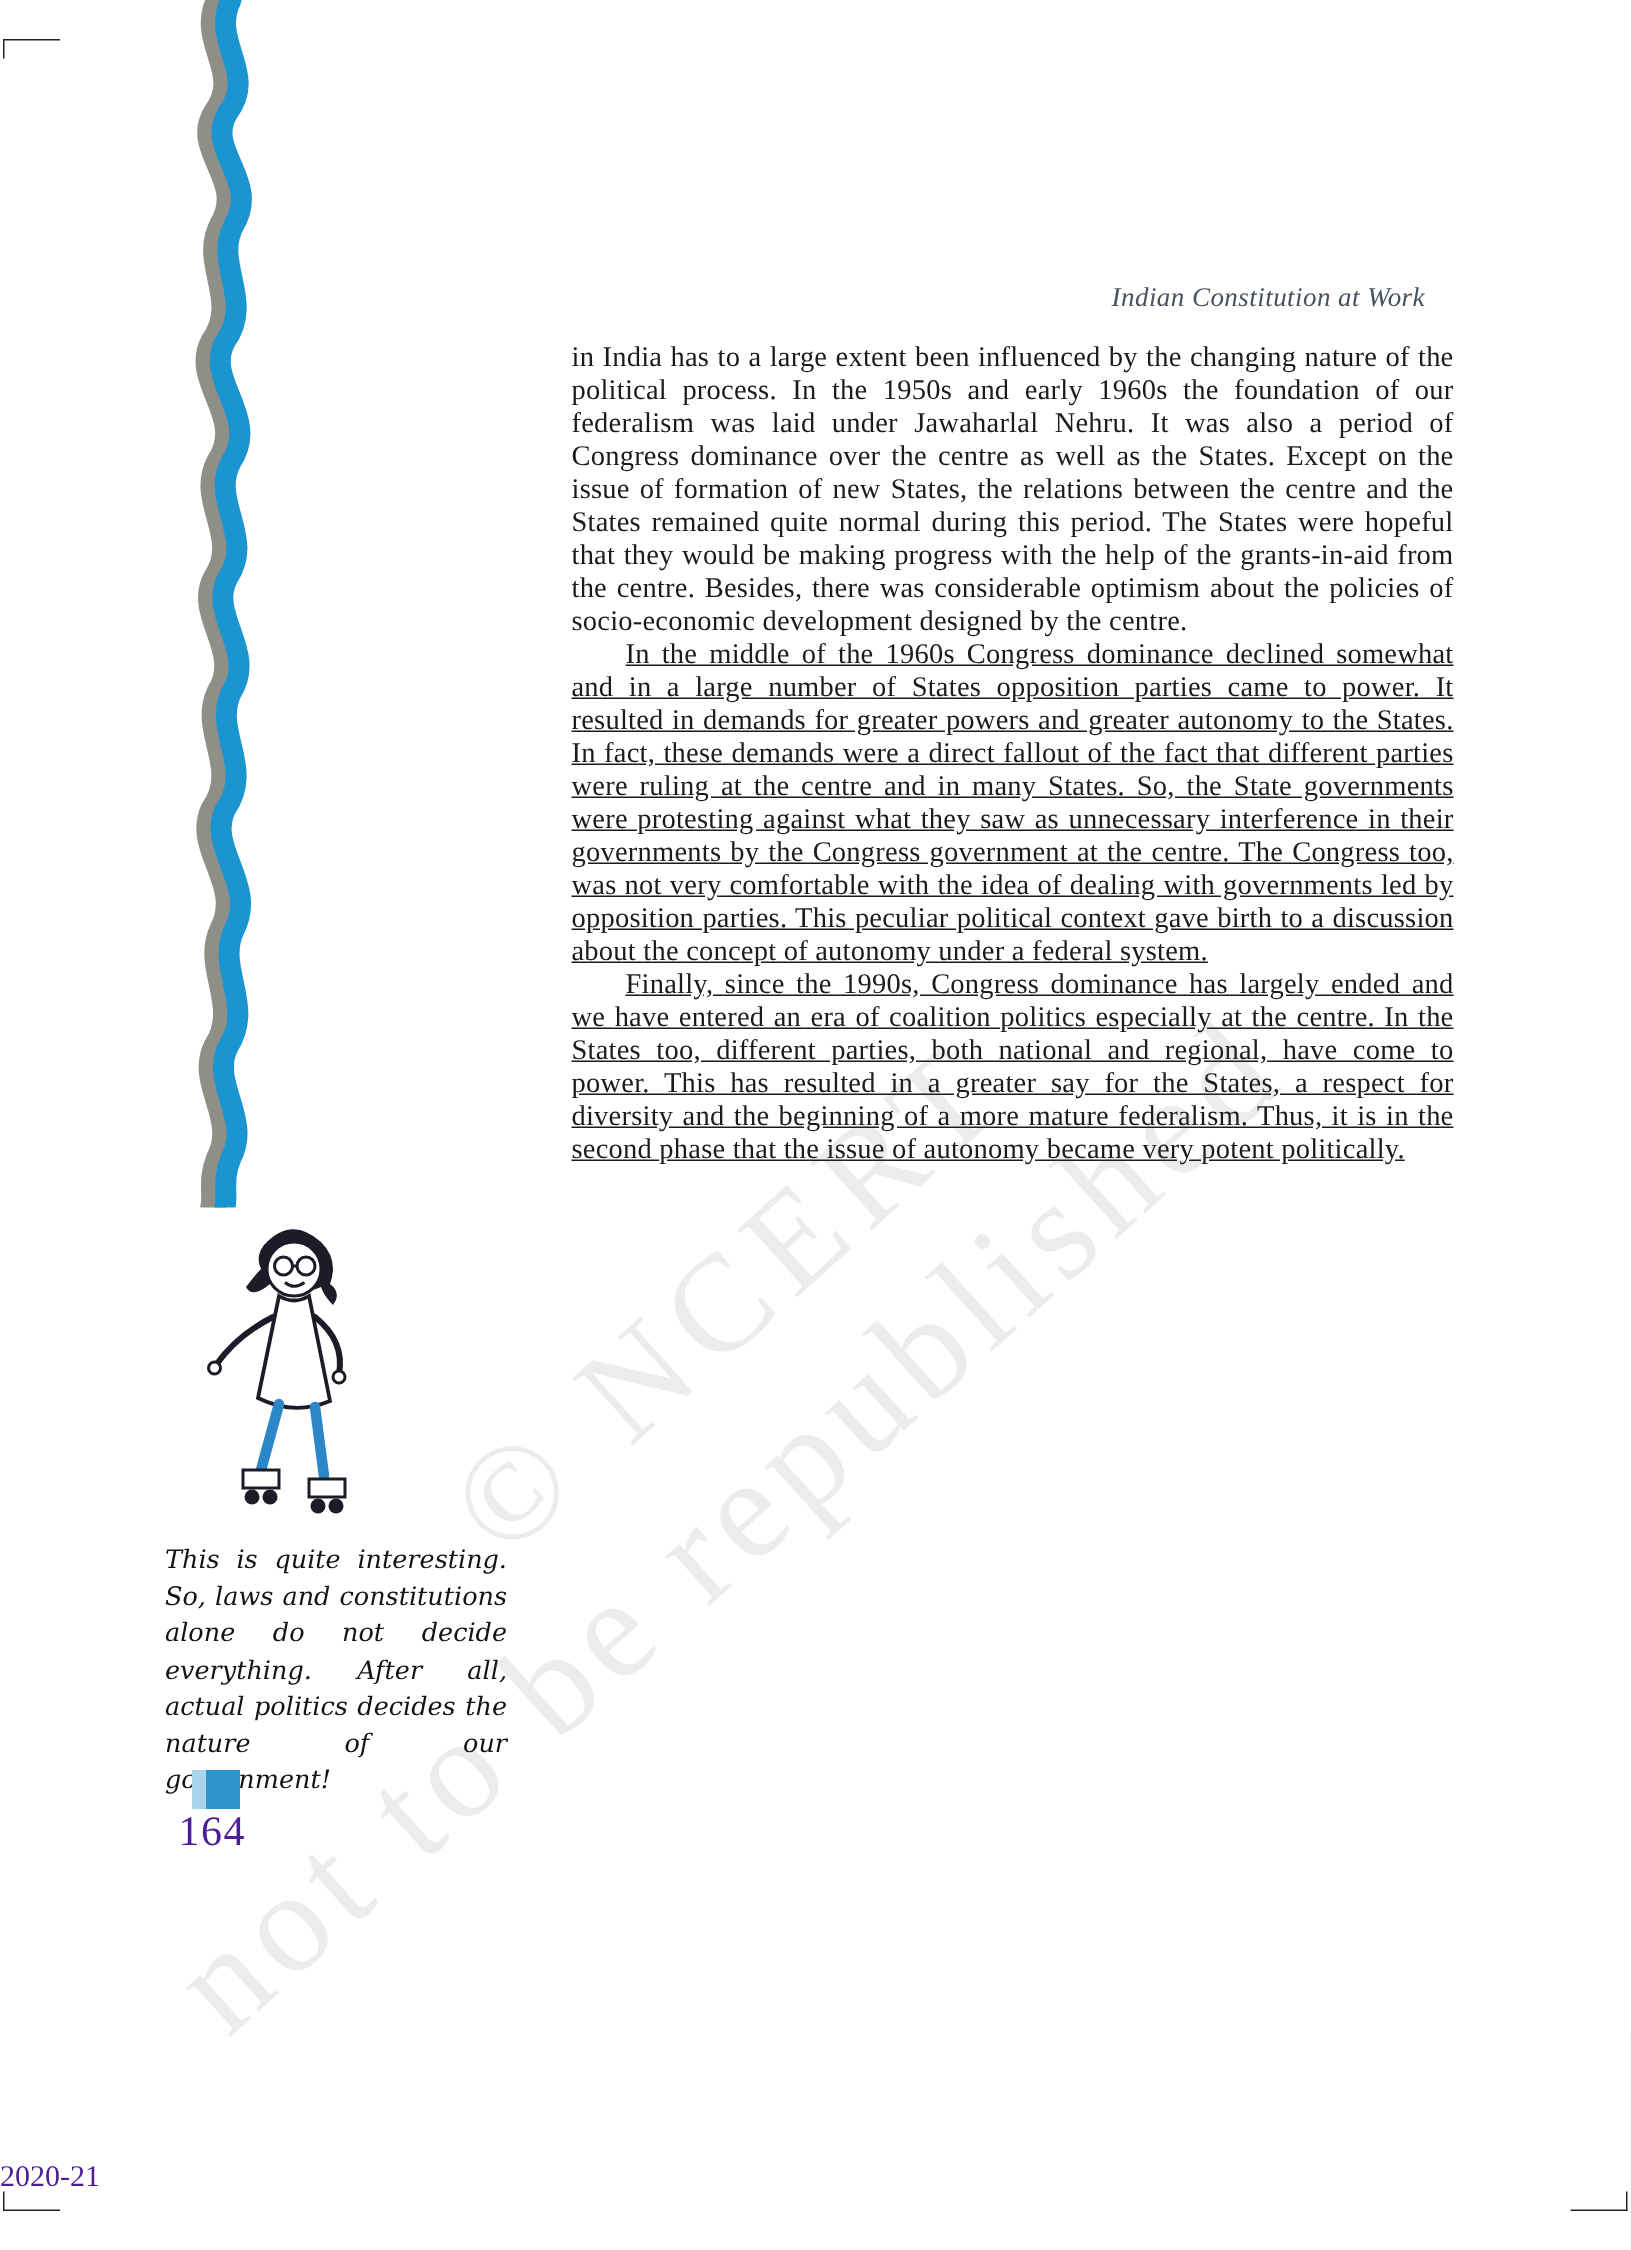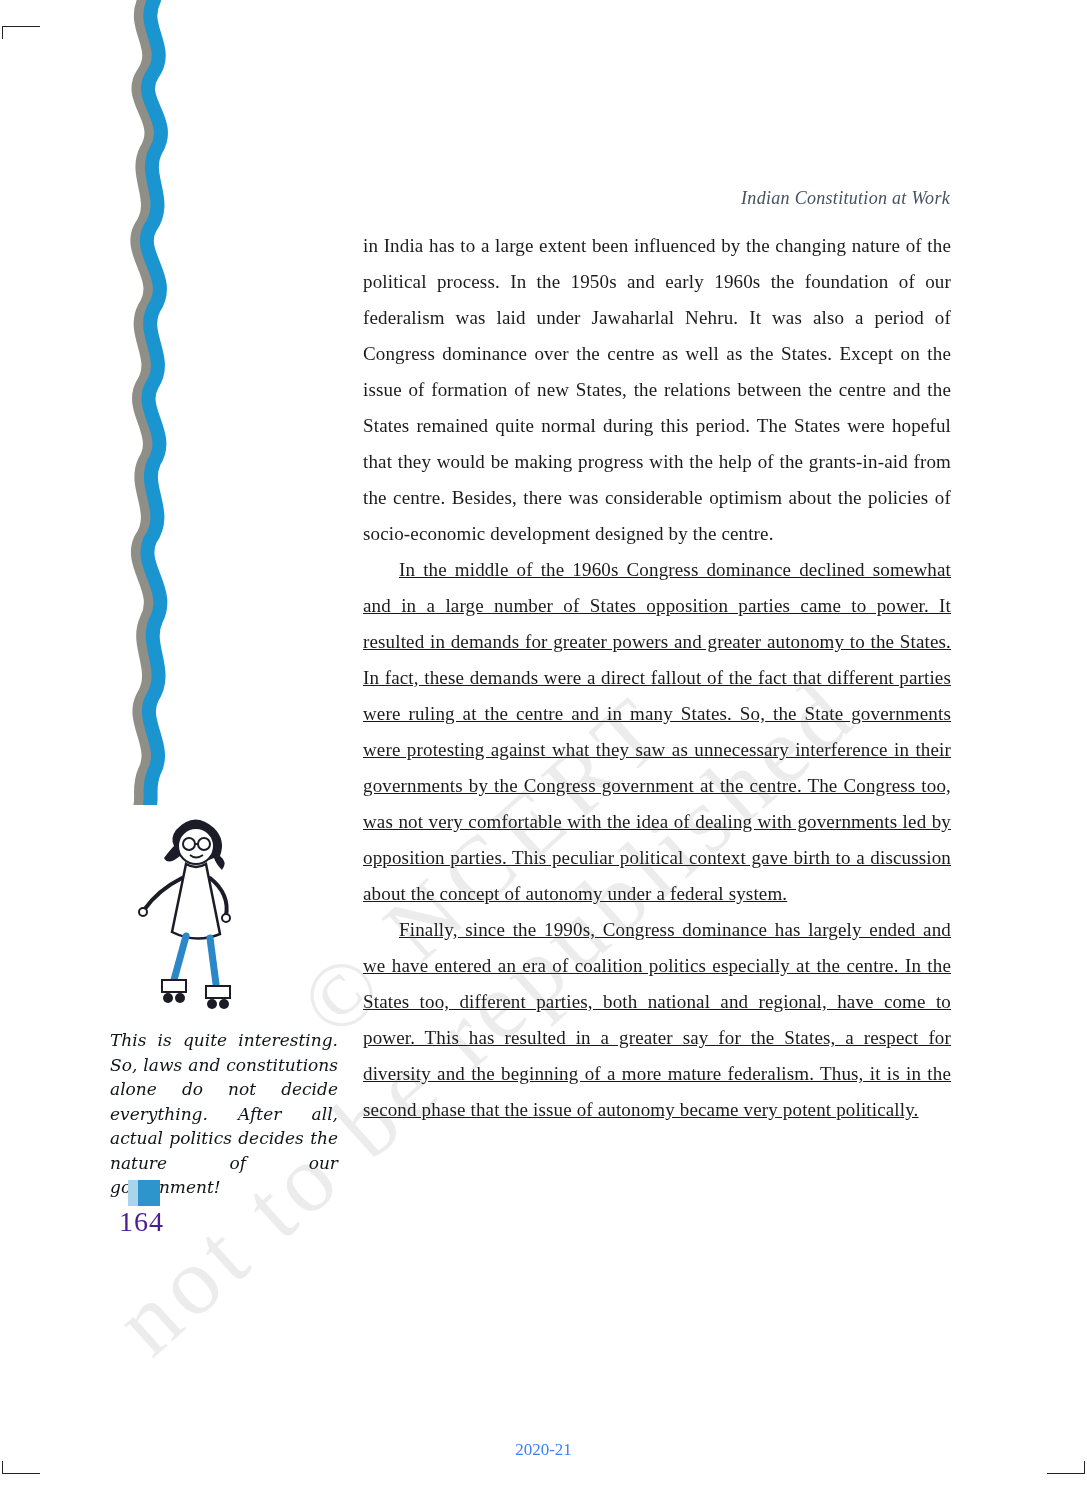--- a/index.html
+++ b/index.html
@@ -24,22 +24,22 @@
   
   .running-header {
     position:absolute; top:188px; right:137px;
     font-style:italic; font-size:18px; color:#46525e;
     letter-spacing:0.3px;
     text-align:right;
   }
 
   
   .content {
-    position:absolute; left:363px; top:228px; width:588px;
-    font-size:19px; line-height:36px; color:#1b1b1b;
+    position:absolute; left:381px; top:228px; width:588px;
+    font-size:19px; line-height:22px; color:#1b1b1b;
     text-align:justify; letter-spacing:0.15px;
   }
   .content p { margin:0; }
   .content p.indent { text-indent:36px;text-decoration:underline; }
   .section-heading {
     margin-top:16px; margin-bottom:4px;
     font-weight:bold; font-size:20px; color:#0d7ec0;
     font-family:"DejaVu Serif", serif;
     letter-spacing:0.2px;
   }
@@ -59,21 +59,21 @@
     background:linear-gradient(90deg,#a8d4ec 0 30%, #2d95cc 30%);
   }
   .page-number {
     position:absolute; left:119px; top:1206px;
     font-size:28px; color:#4c1d95; letter-spacing:1px;
   }
 
   
   .footer {
     position:absolute; left:0; top:1440px; width:100%;
-    text-align:center; font-size:17px; color:#3b82f6;
+    text-align:left; font-size:20px; color:#4c1d95;
     font-family:"Liberation Serif", serif;
   }
 
   
   .watermark {
     position:absolute; pointer-events:none; white-space:nowrap;
     font-family:"Liberation Serif", serif;
     color:rgba(70,70,70,0.10);
     transform-origin:left center;
     z-index:5;

